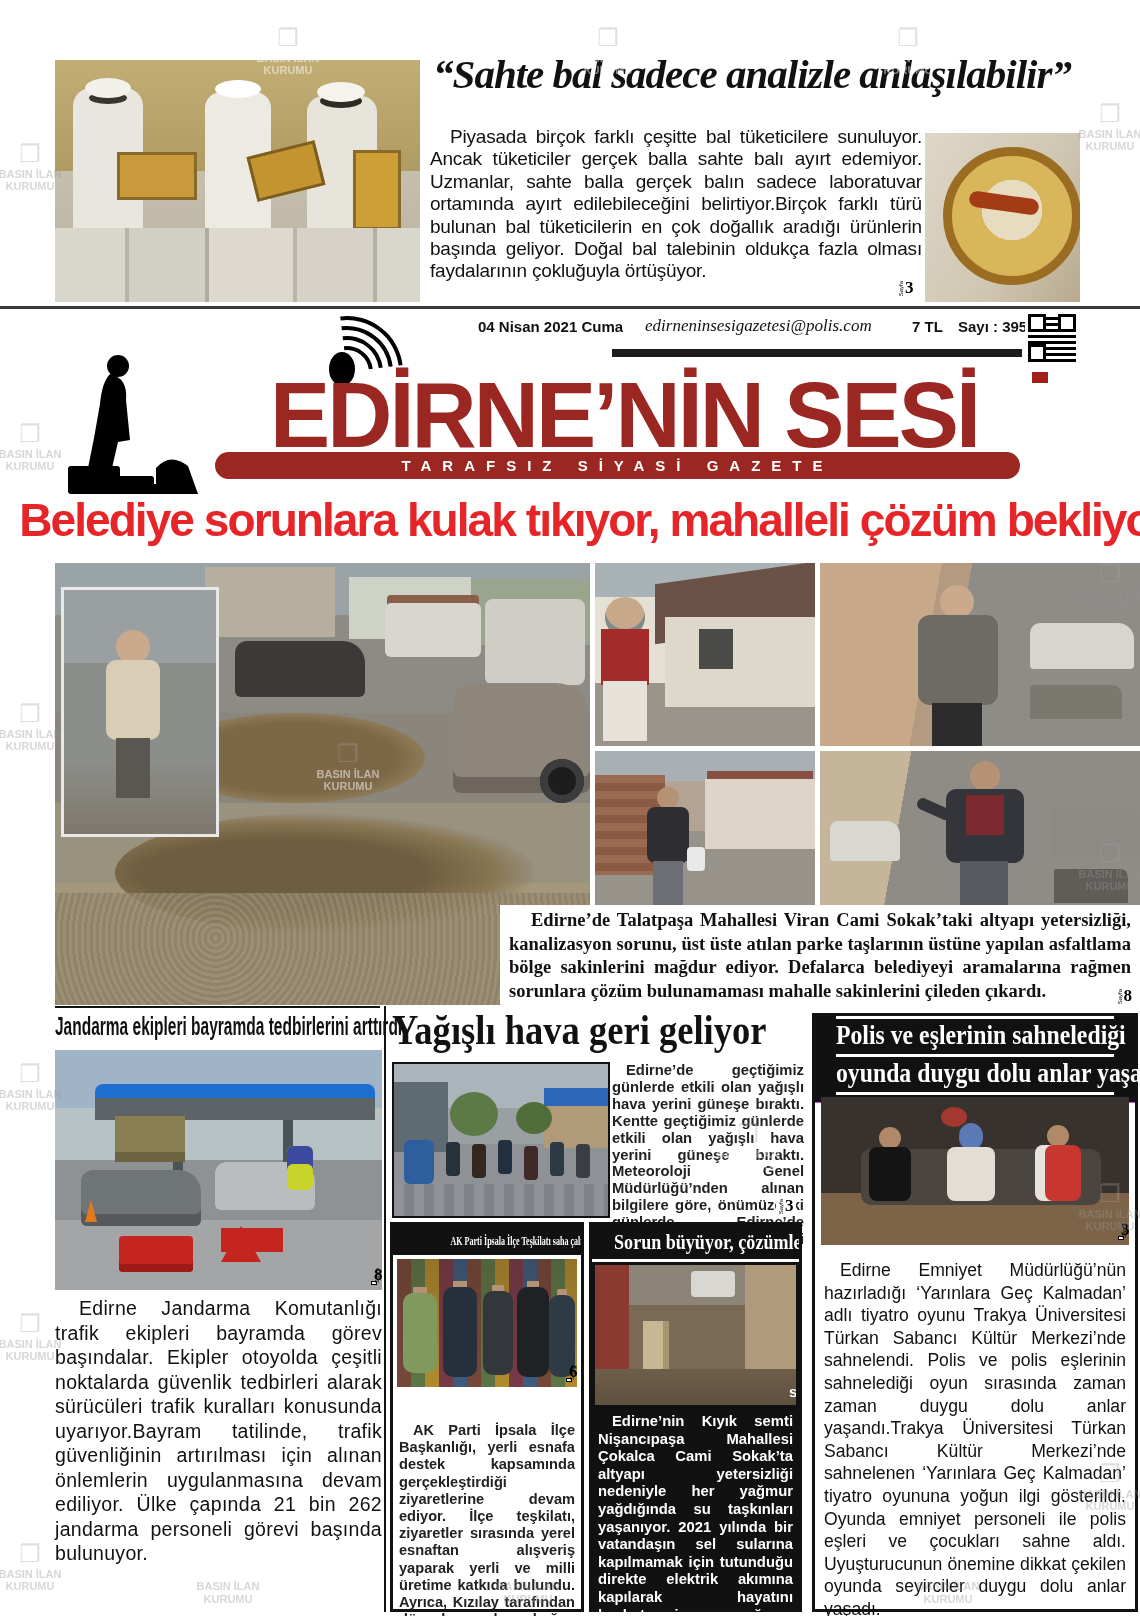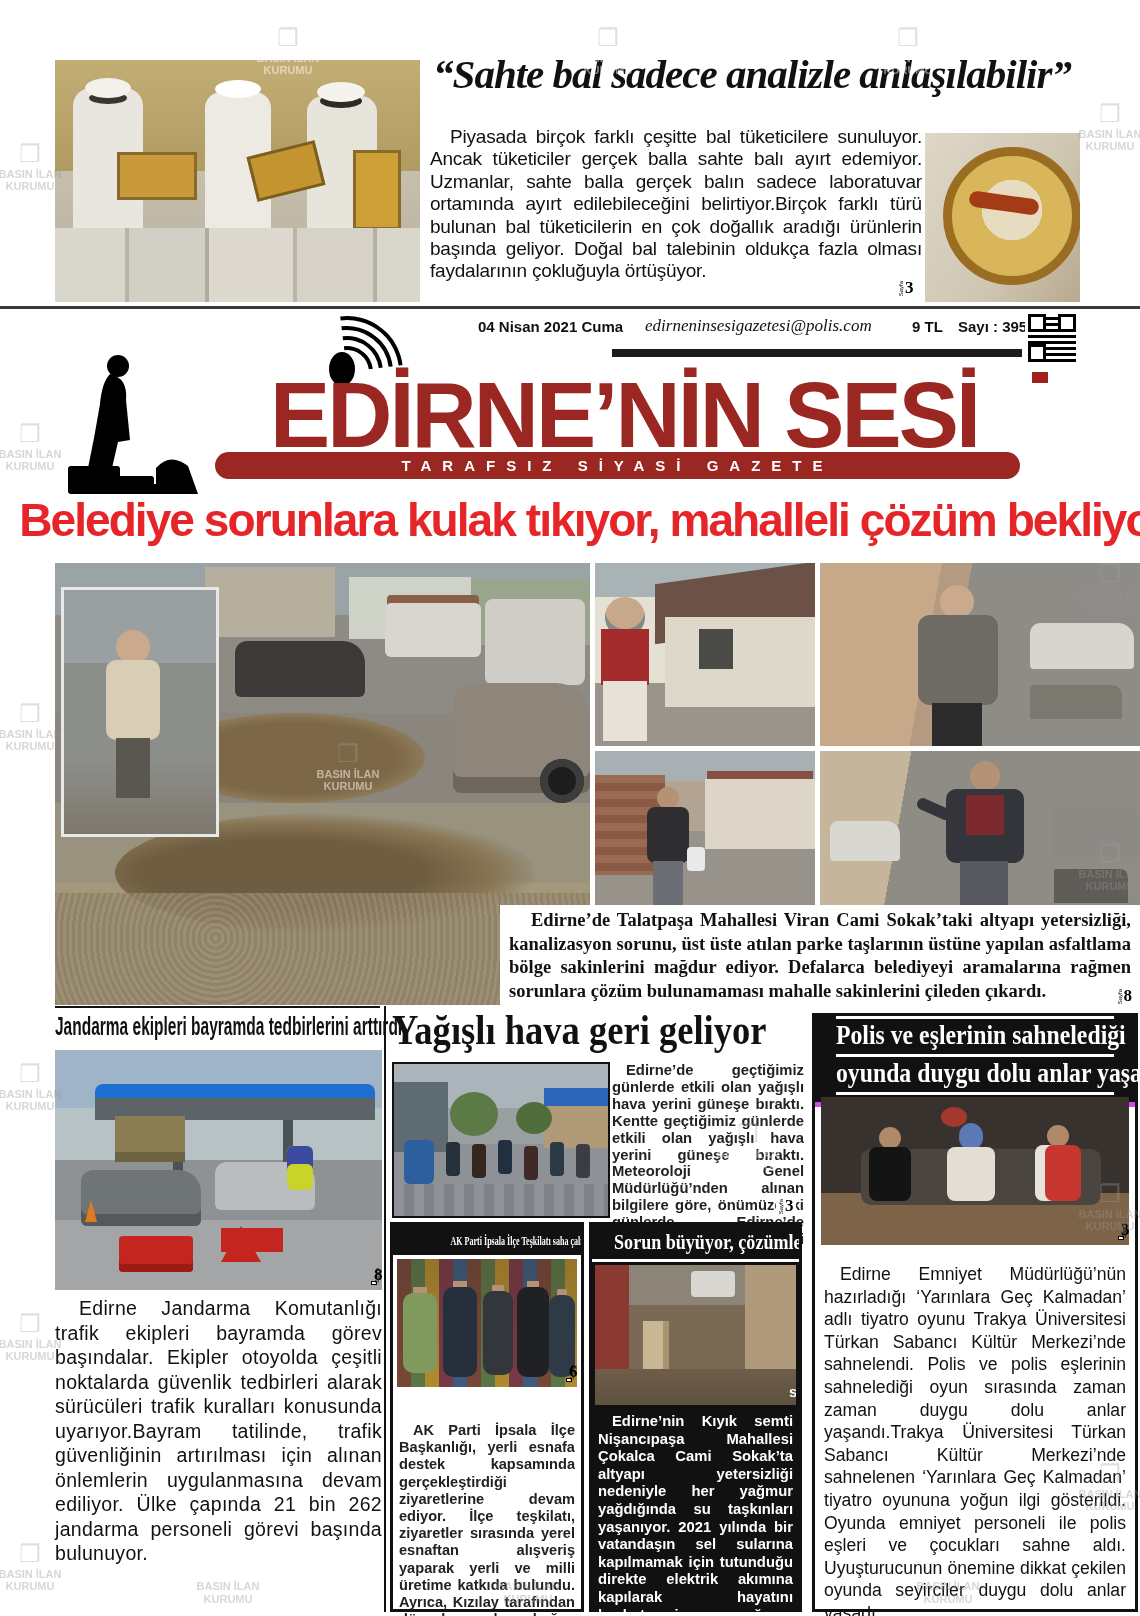--- a/index.html
+++ b/index.html
@@ -75,21 +75,21 @@
       text-align:center;position:relative;}
   .ak-head{height:30px;line-height:30px;overflow:hidden;}
   .ak-head span{display:inline-block;white-space:nowrap;font-size:13px;transform:scaleX(.62);
       transform-origin:center;}
   .ak-body{margin:0;padding:5px 6px;font-size:14.6px;line-height:17.2px;text-align:justify;
       text-indent:14px;font-weight:bold;color:#222;}
   .fl-head{height:34px;line-height:34px;font-size:21px;overflow:hidden;}
   .fl-head span{display:inline-block;white-space:nowrap;transform:scaleX(.86);}
   .fl-body{margin:0;padding:5px 6px;font-size:14.8px;line-height:17.6px;text-align:justify;
       text-indent:14px;font-weight:bold;color:#fff;}
-  .pol-head{padding:5px 2px 7px;border-bottom:5px solid #d946ef;}
+  .pol-head{padding:5px 2px 7px;border-bottom:1px solid #d946ef;}
   .pol-head .l{display:block;white-space:nowrap;font-size:27px;transform:scaleX(.88);
       transform-origin:center;}
   .pol-head .l1{border-top:3px solid #fff;border-bottom:3px solid #fff;padding:1px 0 3px;}
   .pol-head .l2{border-bottom:3px solid #fff;padding:1px 0 3px;}
   .pol-body{margin:0;padding:4px 9px;font-size:17.6px;line-height:22.6px;text-align:justify;
       text-indent:16px;}
   .wt{color:rgba(255,255,255,.5)!important;}
 </style>
 </head>
 <body>
@@ -120,21 +120,21 @@
 
   <div class="photo" style="left:925px;top:133px;width:155px;height:169px;background:linear-gradient(120deg,#ded7c8,#cfc6b2 60%,#b8a98e);">
     <div style="left:18px;top:14px;width:120px;height:120px;border-radius:50%;border:9px solid #9a6d23;
          background:radial-gradient(circle at 50% 45%,#e8dcc0 0 34%,#d9b65a 34% 70%,#c08a2c 100%);"></div>
     <div style="left:44px;top:62px;width:70px;height:16px;background:#a33b14;border-radius:8px;transform:rotate(8deg);"></div>
   </div>
 
   <div class="ruleTop"></div>
   <span class="mh-date">04 Nisan 2021 Cuma</span>
   <span class="mh-mail">edirneninsesigazetesi@polis.com</span>
-  <span class="mh-price">9 TL</span>
+  <span class="mh-price">7 TL</span>
   <span class="mh-issue">Sayı : 3957</span>
   <div class="qr">
     <i class="c1"></i>
     <i class="c2"></i>
     <i class="c3"></i>
   </div>
   <div class="redsq"></div>
   <div class="ruleThick"></div>
 
   <svg class="sil" viewBox="0 0 150 146">

